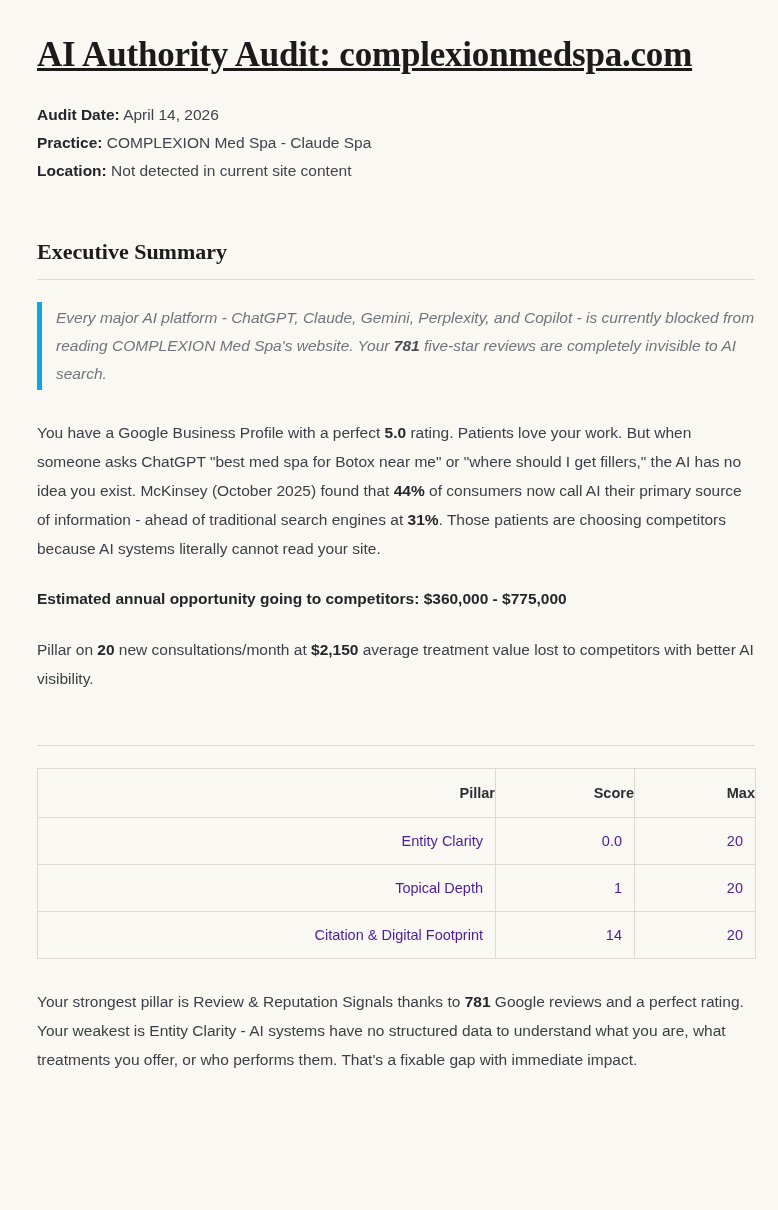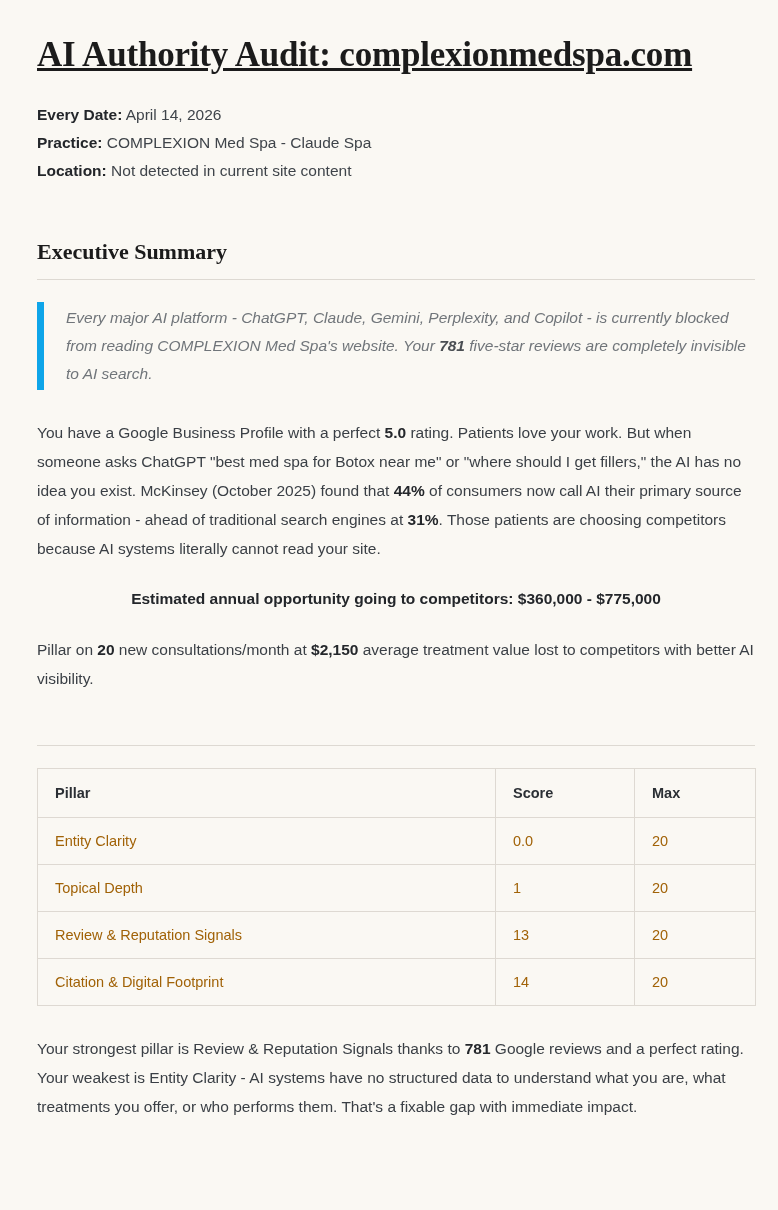--- a/index.html
+++ b/index.html
@@ -51,22 +51,22 @@
     margin: 0 0 13px 0;
   }
   .rule {
     height: 1px;
     background: #ddd9d2;
     border: 0;
     margin: 0 0 22px 0;
   }
   blockquote.callout {
     margin: 0 0 28px 0;
-    padding: 2px 0 2px 22px;
-    border-left: 7px solid #0ea5e9;
+    padding: 2px 0 2px 14px;
+    border-left: 5px solid #0ea5e9;
   }
   blockquote.callout p {
     margin: 0;
     font-style: italic;
     font-size: 15.5px;
     line-height: 28px;
     color: #70757a;
   }
   blockquote.callout b {
     font-weight: bold;
@@ -81,45 +81,44 @@
   p.body b, p.body strong {
     font-weight: bold;
     color: #24272b;
   }
   p.opportunity {
     margin: 0 0 22px 0;
     font-size: 15.5px;
     line-height: 28px;
     font-weight: bold;
     color: #23262a;
-    text-align: center;
   }
   .score-section { margin-top: 52px; }
   table.pillars {
     width: 718px;
     border-collapse: collapse;
     margin: 0 0 28px 0;
     table-layout: fixed;
   }
   table.pillars th, table.pillars td {
     border: 1px solid #ded9d2;
-    text-align: left;
+    text-align: right;
     vertical-align: middle;
   }
   table.pillars th {
     font-size: 14.5px;
     font-weight: bold;
     color: #2b2f34;
     padding: 16px 0 16px 17px;
     height: 12px;
   }
   table.pillars td {
     font-size: 14.5px;
-    color: #a16207;
-    padding: 15px 0 15px 17px;
+    color: #4c1d95;
+    padding: 15px 12px 15px 17px;
   }
   table.pillars col.c-pillar { width: 458px; }
   table.pillars col.c-score  { width: 139px; }
   table.pillars col.c-max    { width: 121px; }
   p.closing {
     margin: 0;
     font-size: 15.5px;
     line-height: 29px;
     color: #3a3f45;
   }
@@ -127,21 +126,21 @@
 </style>
 </head>
 <body>
 
 <div class="page">
 
   <h1 class="doc-title">AI Authority Audit: complexionmedspa.com</h1>
 
   <div class="meta">
     <div class="meta-line">
-      <span class="lbl">Every Date:</span>
+      <span class="lbl">Audit Date:</span>
       <span>April 14, 2026</span>
     </div>
     <div class="meta-line">
       <span class="lbl">Practice:</span>
       <span>COMPLEXION Med Spa - Claude Spa</span>
     </div>
     <div class="meta-line">
       <span class="lbl">Location:</span>
       <span>Not detected in current site content</span>
     </div>
@@ -183,25 +182,20 @@
           <td>Entity Clarity</td>
           <td>0.0</td>
           <td>20</td>
         </tr>
         <tr>
           <td>Topical Depth</td>
           <td>1</td>
           <td>20</td>
         </tr>
         <tr>
-          <td>Review &amp; Reputation Signals</td>
-          <td>13</td>
-          <td>20</td>
-        </tr>
-        <tr>
           <td>Citation &amp; Digital Footprint</td>
           <td>14</td>
           <td>20</td>
         </tr>
       </tbody>
     </table>
 
     <p class="closing"><span>Your strongest pillar is Review &amp; Reputation Signals thanks to </span><b>781</b><span> Google reviews and a perfect rating. Your weakest is Entity Clarity - AI systems have no structured data to understand what you are, what treatments you offer, or who performs them. That's a fixable gap with immediate impact.</span></p>
   </section>
 

